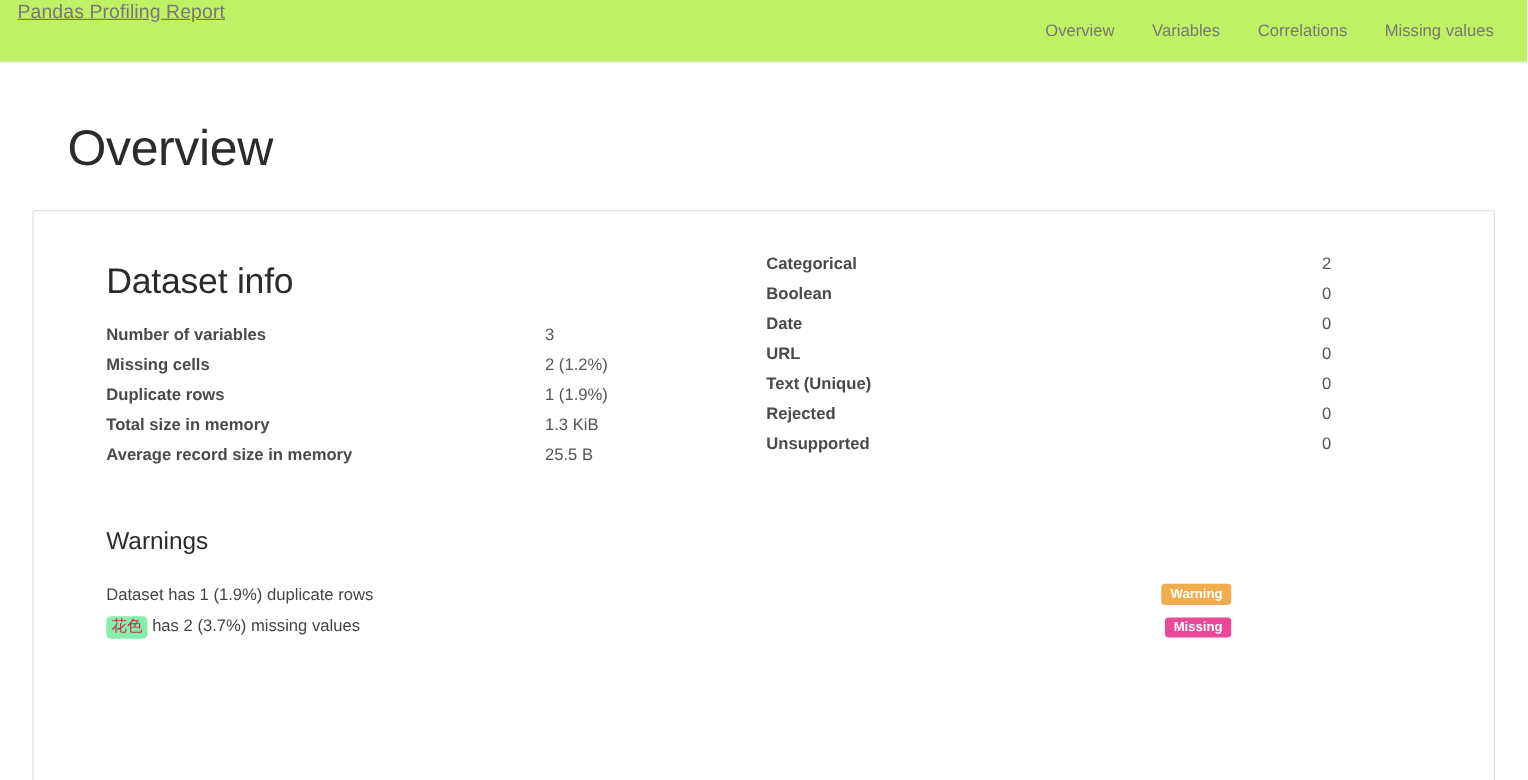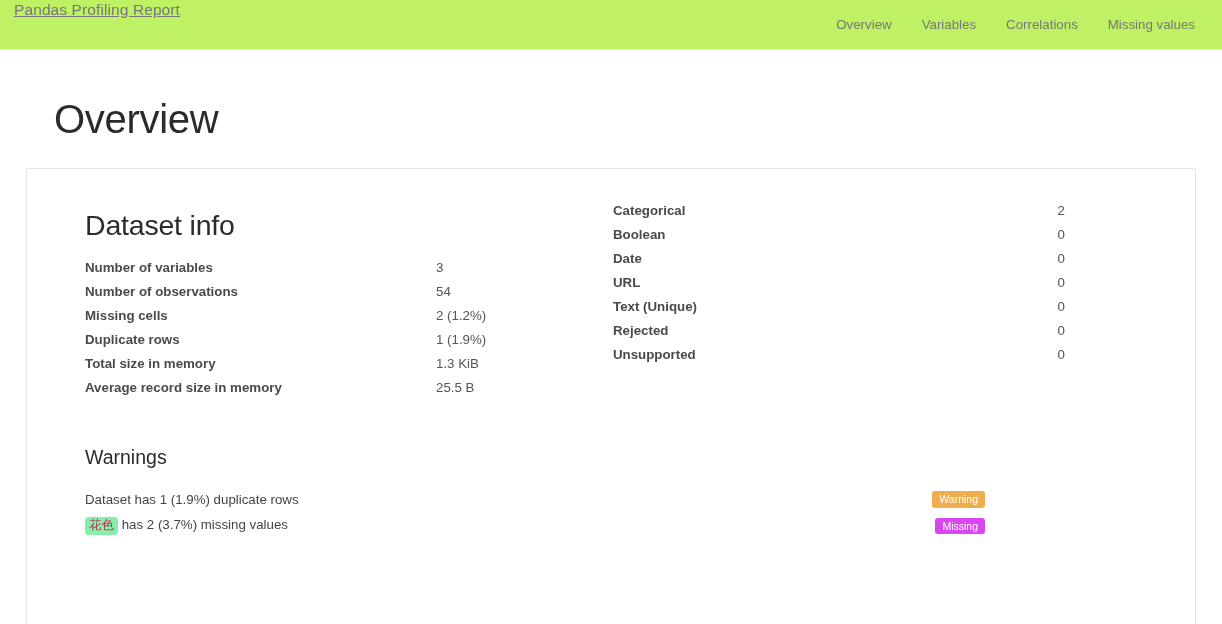--- a/index.html
+++ b/index.html
@@ -154,30 +154,30 @@
     color: #c7254e;
     background-color: #86efac;
     padding: 2px 4px;
     border-radius: 4px;
   }
 
   .label-badge {
     display: inline-block;
     padding: 3px 7px 3px 7px;
     font-size: 10.5px;
-    font-weight: normal;
+    font-weight: bold;
     line-height: 1;
     color: #ffffff;
     text-align: right;
     white-space: nowrap;
     vertical-align: middle;
     border-radius: 3px;
   }
   .label-warning { background-color: #f0ad4e; }
-  .label-default { background-color: #d946ef; }
+  .label-default { background-color: #ec4899; }
 </style>
 </head>
 <body>
 
 <div class="page">
 
   <div class="navbar">
     <a class="navbar-brand" href="#">Pandas Profiling Report</a>
     <ul class="nav-links">
       <li>
@@ -203,24 +203,20 @@
 
       <div class="row">
 
         <div class="col col-left">
           <h2 class="section-title">Dataset info</h2>
           <table class="stats">
             <tbody>
               <tr>
                 <td class="label">Number of variables</td>
                 <td class="value">3</td>
-              </tr>
-              <tr>
-                <td class="label">Number of observations</td>
-                <td class="value">54</td>
               </tr>
               <tr>
                 <td class="label">Missing cells</td>
                 <td class="value">2 (1.2%)</td>
               </tr>
               <tr>
                 <td class="label">Duplicate rows</td>
                 <td class="value">1 (1.9%)</td>
               </tr>
               <tr>

